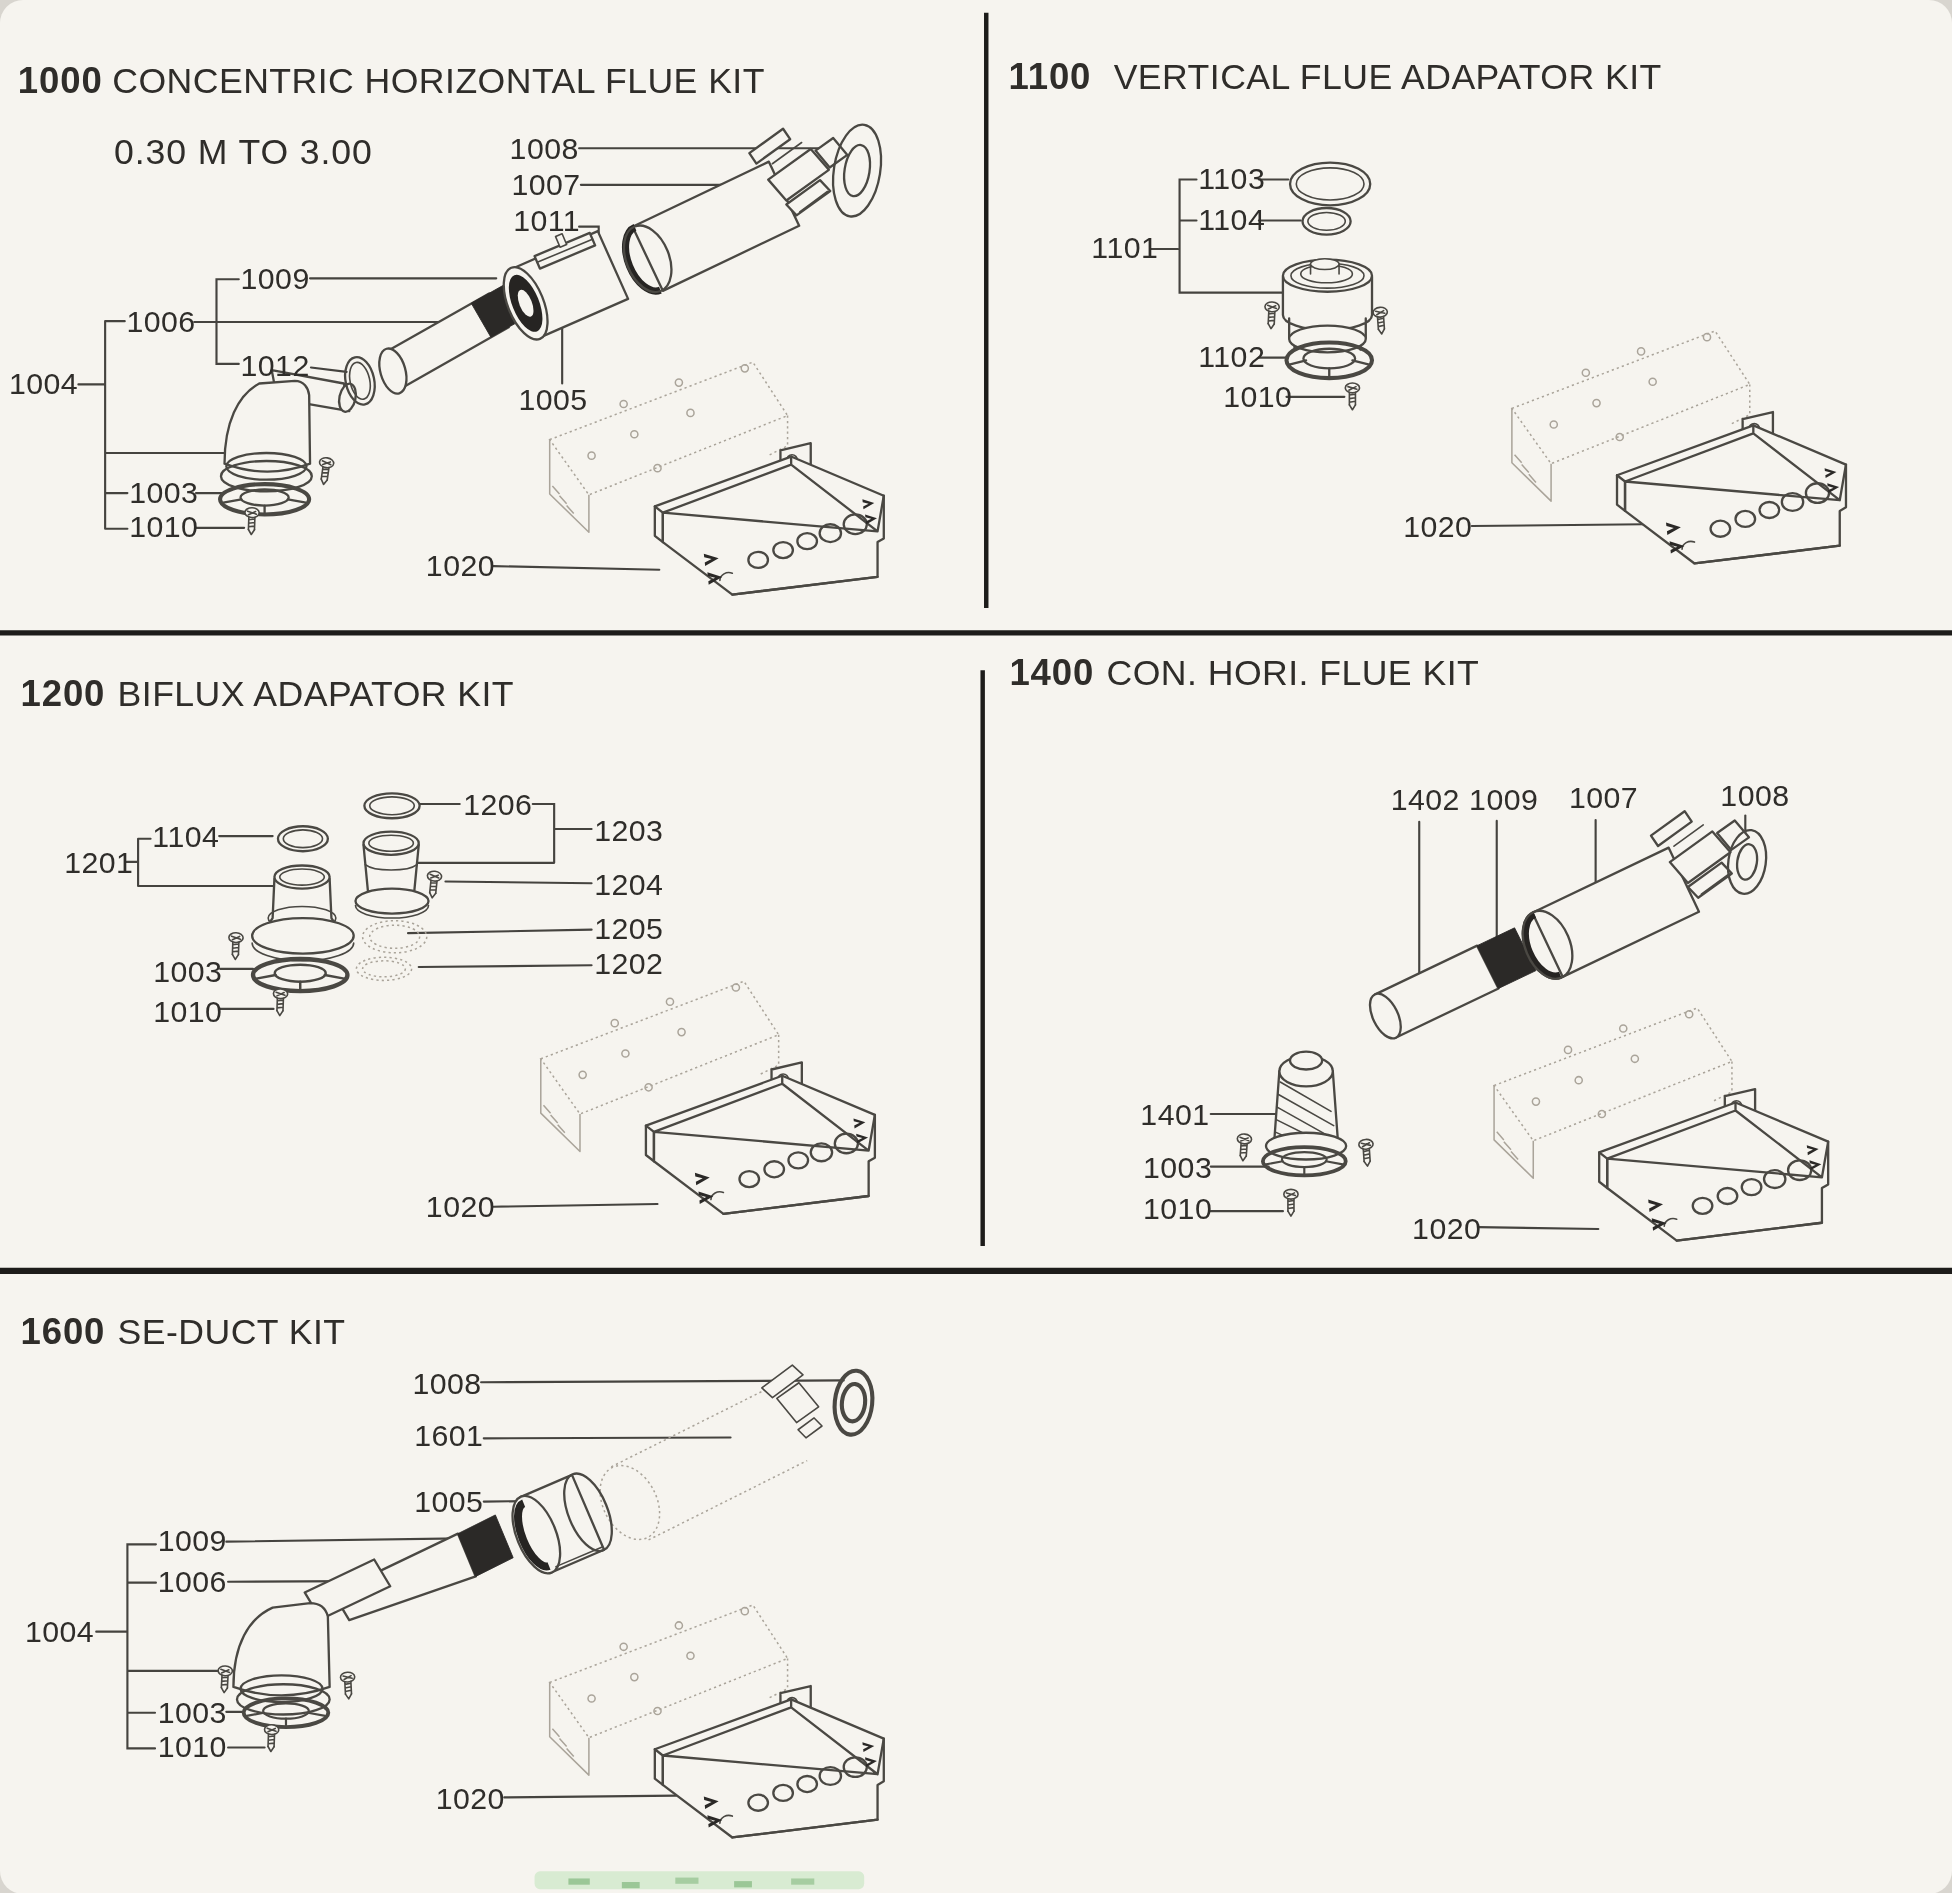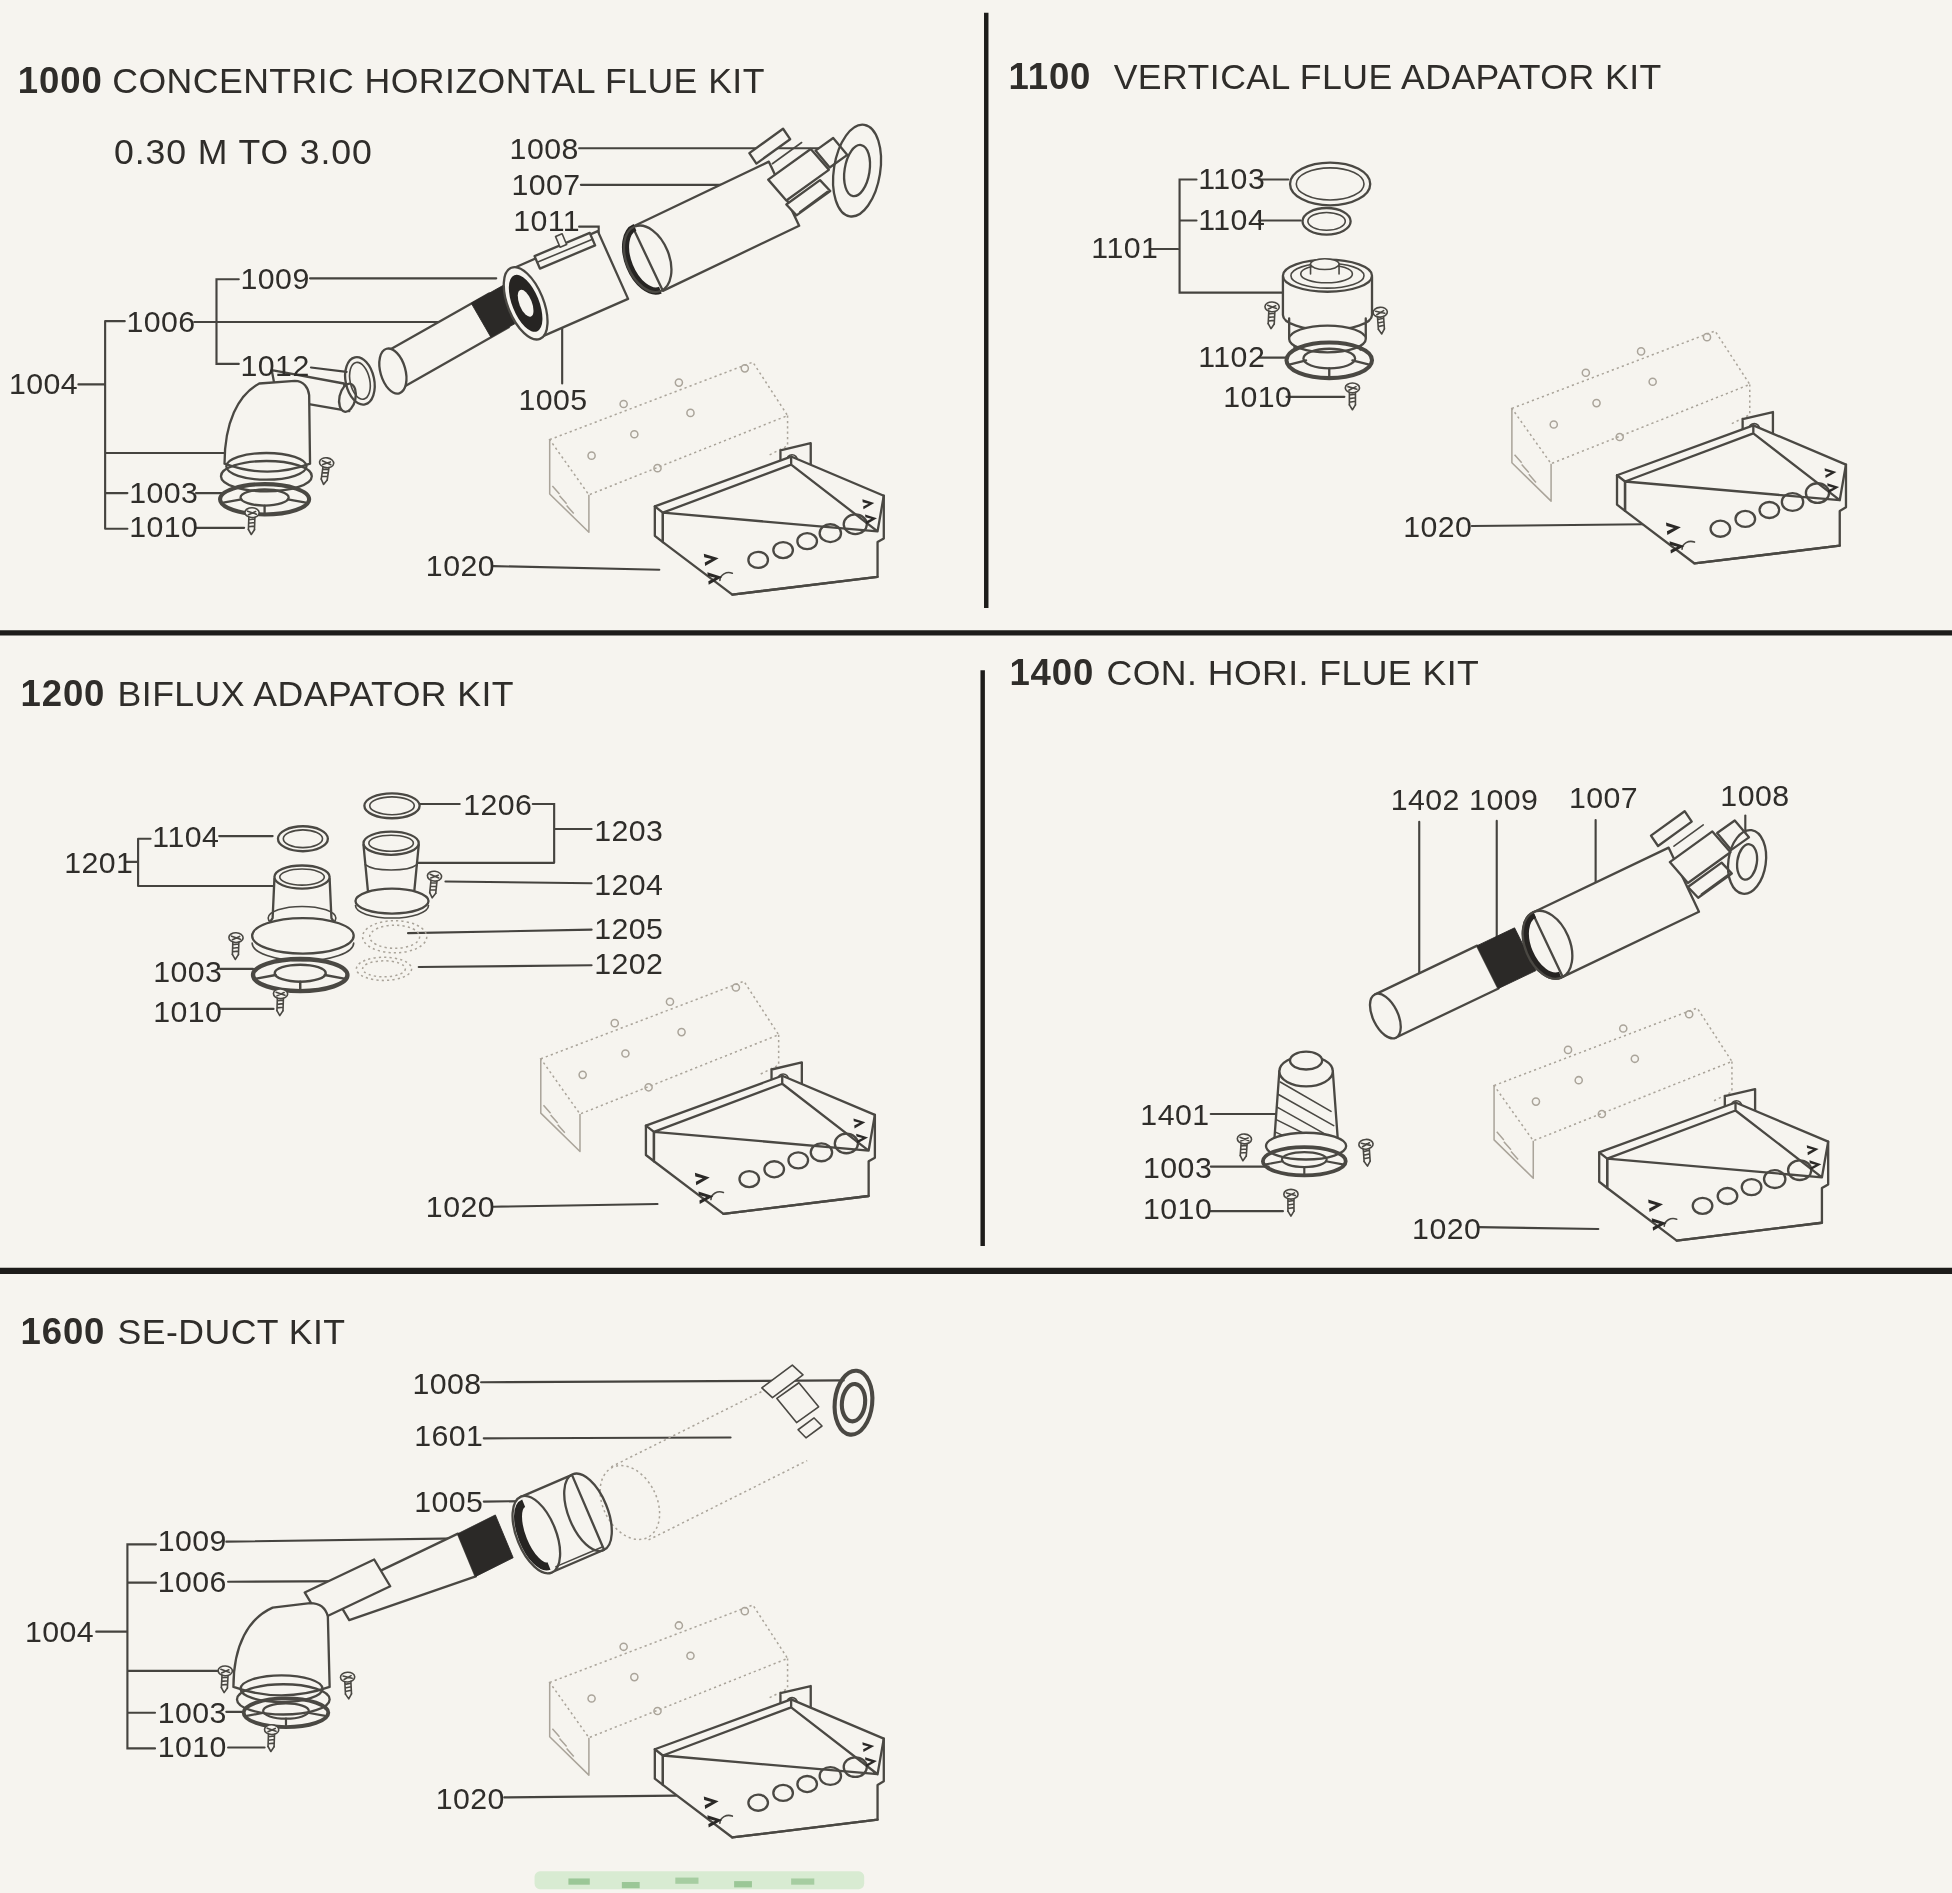--- a/index.html
+++ b/index.html
@@ -1,17 +1,17 @@
 <!DOCTYPE html>
 <html style="font-size:14.3px"><head>
 <meta charset="utf-8">
 <style>
   html,body{margin:0;padding:0;background:#d8d5cf;}
   .stage{position:relative;width:1952px;height:1894px;margin:0 auto;background:#f6f4ef;overflow:hidden;
-         font-family:"Liberation Sans",sans-serif;}
+         font-family:"Liberation Sans",sans-serif;border-radius:23px;}
   svg{position:absolute;left:0;top:0;}
   svg text{fill:#2f2d2a;font-family:"Liberation Sans",sans-serif;}
   .lbl{font-size:34px;letter-spacing:.5px;}
   .code{font-size:41px;font-weight:700;letter-spacing:1px;}
   .ttl{font-size:40px;letter-spacing:.5px;}
   .sub{font-size:40px;letter-spacing:1px;}
   .ld{stroke:#45433f;stroke-width:2.4;fill:none;stroke-linecap:round;}
   .dv{stroke:#1d1c1a;fill:none;}
   .pt{stroke:#4a4843;stroke-width:2.6;fill:#f6f4ef;stroke-linejoin:round;}
   .ptn{stroke:#4a4843;stroke-width:2.6;fill:none;stroke-linejoin:round;stroke-linecap:round;}

